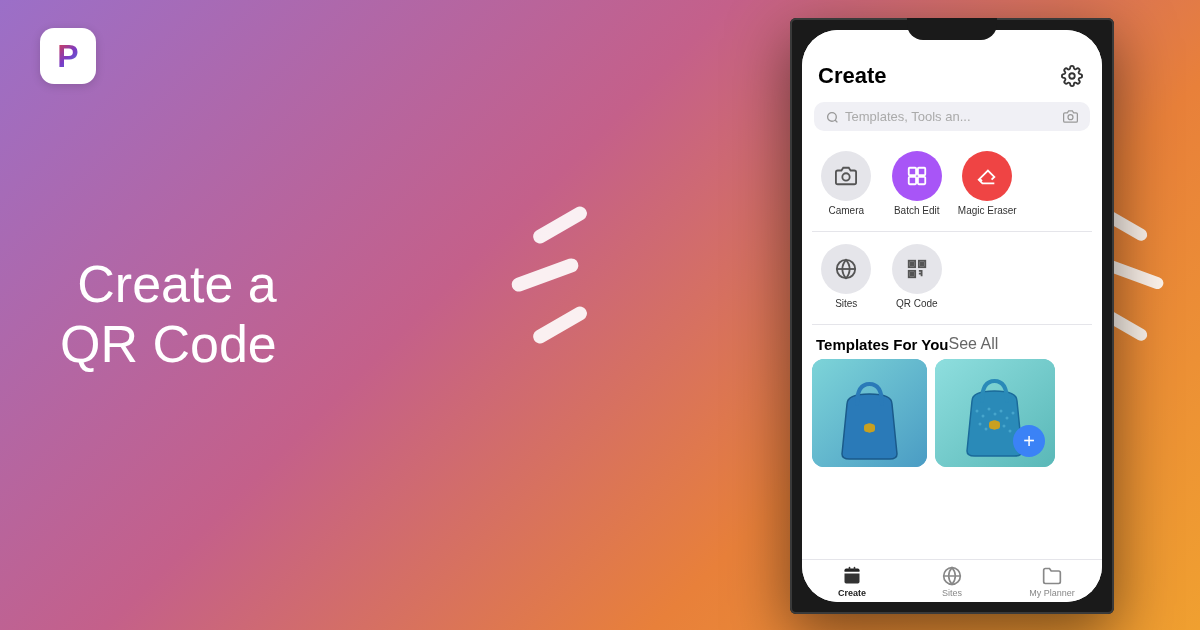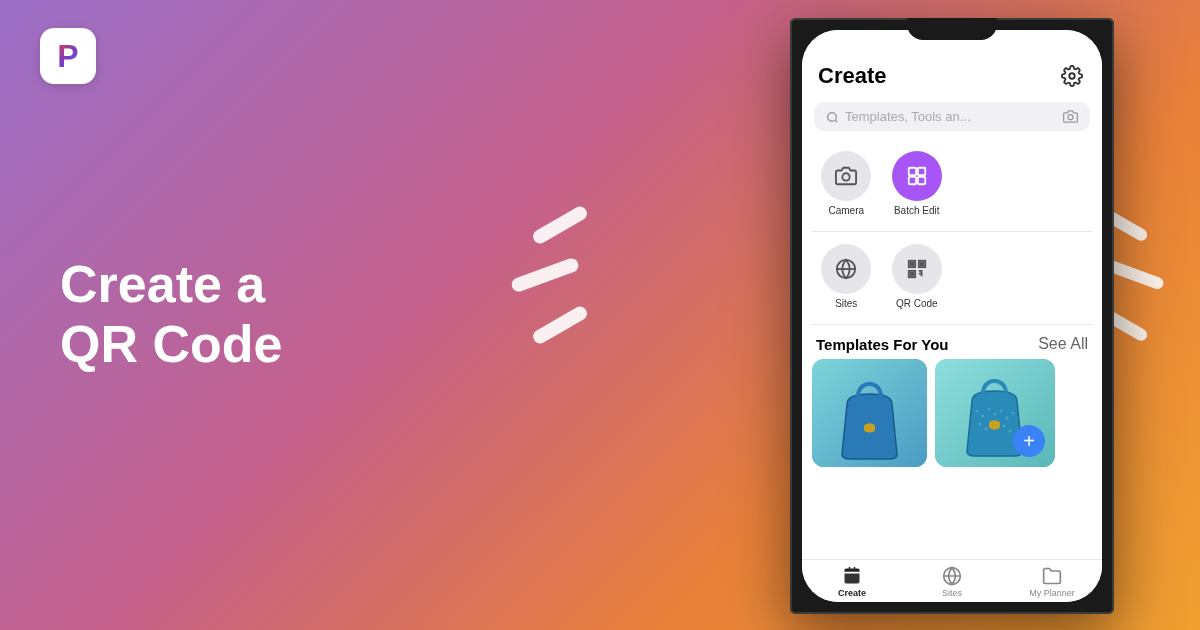--- a/index.html
+++ b/index.html
@@ -45,23 +45,24 @@
     }
 
     
     #headline {
       position: absolute;
       left: 60px;
       top: 50%;
       transform: translateY(-50%);
       color: white;
       font-size: 52px;
-      font-weight: 700;
+      font-weight: 400;
       line-height: 1.15;
       max-width: 320px;
+      text-align: right;
     }
 
     
     .swish {
       position: absolute;
       background: white;
       border-radius: 50px;
       opacity: 0.9;
     }
 
@@ -241,21 +242,21 @@
     
     #divider2 {
       height: 1px;
       background: #e5e5ea;
       margin: 0 10px;
     }
 
     
     #templates-header {
       display: flex;
-      justify-content: space-between;
+      justify-content: flex-start;
       align-items: center;
       padding: 10px 14px 6px;
     }
 
     #templates-title {
       font-size: 15px;
       font-weight: 700;
       color: #000;
     }
 
@@ -424,20 +425,30 @@
                 <svg width="22" height="22" viewBox="0 0 24 24" fill="none" stroke="white" stroke-width="2">
                   <rect x="3" y="3" width="8" height="8" rx="1"></rect>
                   <rect x="13" y="3" width="8" height="8" rx="1"></rect>
                   <rect x="3" y="13" width="8" height="8" rx="1"></rect>
                   <rect x="13" y="13" width="8" height="8" rx="1"></rect>
                 </svg>
               </div>
               <span class="tool-label">Batch Edit</span>
             </div>
 
+            <div class="tool-item">
+              <div class="tool-icon-circle icon-red">
+                <svg width="22" height="22" viewBox="0 0 24 24" fill="none" stroke="white" stroke-width="2">
+                  <path d="M20 20H7L3 16l10-10 7 7-3 3"></path>
+                  <path d="M6.5 17.5l-2-2"></path>
+                </svg>
+              </div>
+              <span class="tool-label">Magic
+Eraser</span>
+            </div>
           </div>
 
           <div id="divider1"></div>
 
           <div id="tool-grid2">
 
             <div class="tool-item">
               <div class="tool-icon-circle icon-gray">
                 <svg width="22" height="22" viewBox="0 0 24 24" fill="none" stroke="#555" stroke-width="2">
                   <circle cx="12" cy="12" r="10"></circle>

